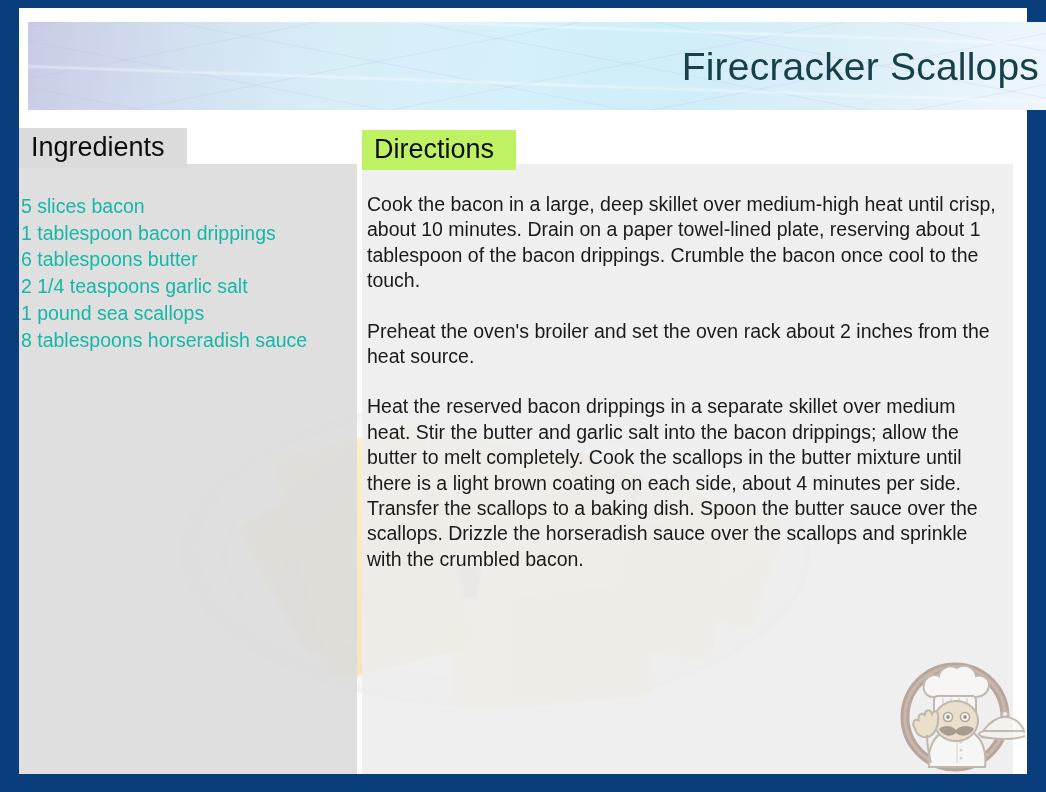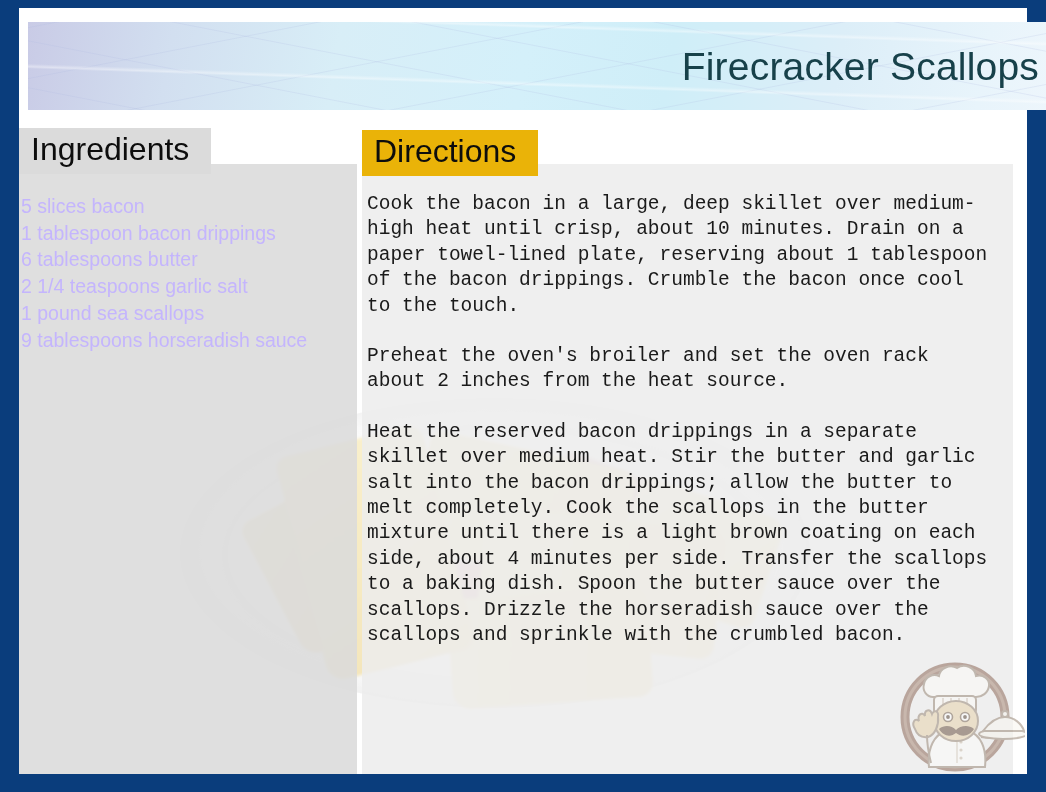--- a/index.html
+++ b/index.html
@@ -184,60 +184,59 @@
     width: 651px;
     height: 610px;
     background: rgba(236,236,236,0.86);
   }
 
   
   .section-tab {
     position: absolute;
     background: #dcdcdc;
     padding: 4px 22px 6px 12px;
-    font-size: 32px;
+    font-size: 27px;
     line-height: 1.12;
     color: #0d0d0d;
     white-space: nowrap;
   }
   #ingredients-tab {
     left: 19px;
     top: 128px;
     background: #dbdbdb;
   }
   #directions-tab {
     left: 362px;
     top: 130px;
-    background: #eab308;
+    background: #bef264;
   }
 
   
   #ingredients-list {
     position: absolute;
     left: 21px;
     top: 193px;
     width: 330px;
     font-size: 19.5px;
     line-height: 26.7px;
-    color: #c4b5fd;
+    color: #14b8a6;
   }
   #ingredients-list .ing-item { white-space: nowrap; }
 
   #directions-body {
     position: absolute;
     left: 367px;
     top: 192px;
     width: 646px;
     font-size: 19.5px;
     line-height: 25.4px;
     color: #1a1a1a;
   }
   #directions-body p {
     margin: 0 16px 25px 0;
-    font-family: Liberation Mono, monospace;
   }
   #directions-body p:last-child { margin-bottom: 0; }
 
   
   #chef-logo {
     position: absolute;
     left: 893px;
     top: 645px;
     width: 132px;
     height: 132px;
@@ -277,21 +276,21 @@
 
   <div class="section-tab" id="ingredients-tab">Ingredients</div>
   <div class="section-tab" id="directions-tab">Directions</div>
 
   <div id="ingredients-list">
     <div class="ing-item">5 slices bacon</div>
     <div class="ing-item">1 tablespoon bacon drippings</div>
     <div class="ing-item">6 tablespoons butter</div>
     <div class="ing-item">2 1/4 teaspoons garlic salt</div>
     <div class="ing-item">1 pound sea scallops</div>
-    <div class="ing-item">9 tablespoons horseradish sauce</div>
+    <div class="ing-item">8 tablespoons horseradish sauce</div>
   </div>
 
   <div id="directions-body">
     <p>Cook the bacon in a large, deep skillet over medium-high heat until crisp, about 10 minutes. Drain on a paper towel-lined plate, reserving about 1 tablespoon of the bacon drippings. Crumble the bacon once cool to the touch.</p>
     <p>Preheat the oven's broiler and set the oven rack about 2 inches from the heat source.</p>
     <p>Heat the reserved bacon drippings in a separate skillet over medium heat. Stir the butter and garlic salt into the bacon drippings; allow the butter to melt completely. Cook the scallops in the butter mixture until there is a light brown coating on each side, about 4 minutes per side. Transfer the scallops to a baking dish. Spoon the butter sauce over the scallops. Drizzle the horseradish sauce over the scallops and sprinkle with the crumbled bacon.</p>
   </div>
 
   <div id="chef-logo">
     <svg viewBox="0 0 132 132" width="132" height="132">

